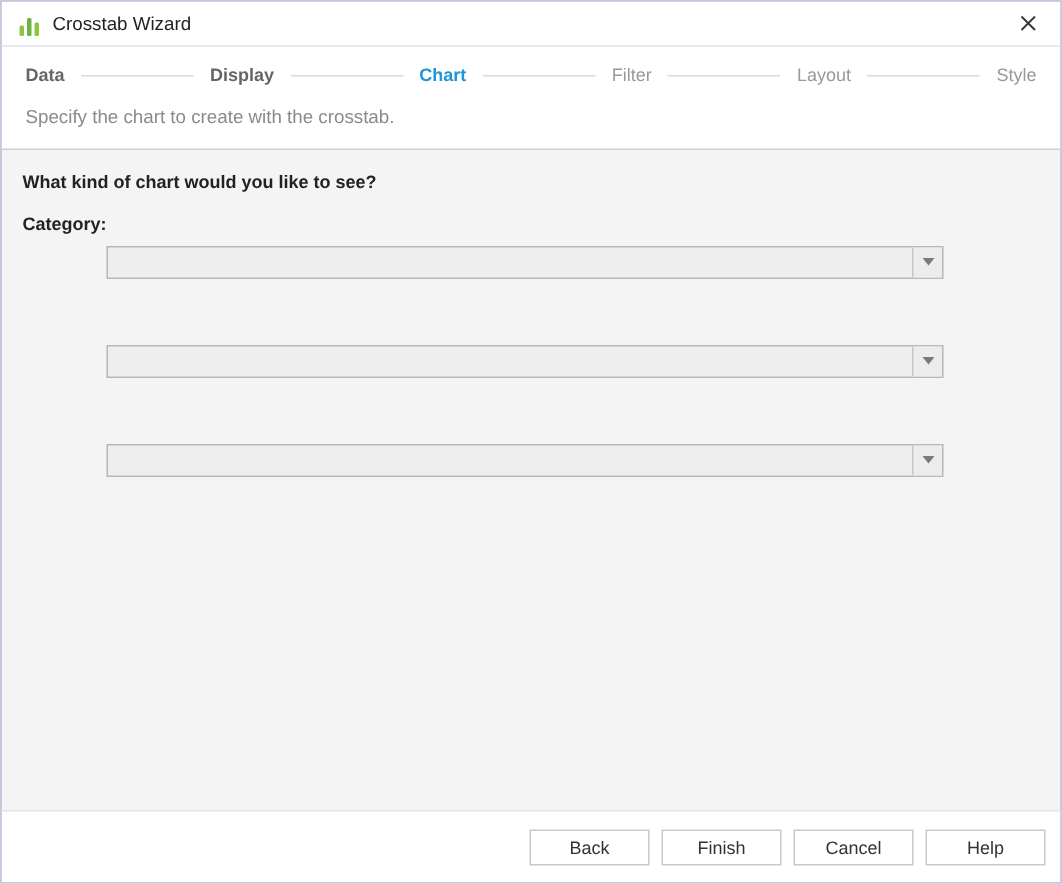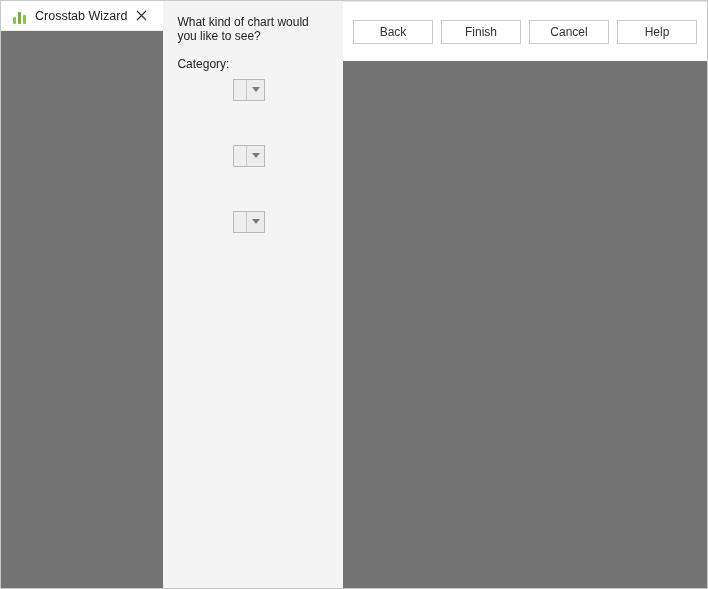--- a/index.html
+++ b/index.html
@@ -11,22 +11,22 @@
     background: #fff;
     width: 708px;
     height: 589px;
     overflow: hidden;
   }
   .dialog {
     width: 708px;
     height: 589px;
     border: 1px solid #c9c9c9;
     display: flex;
-    flex-direction: row;
-    background: #737373;
+    flex-direction: column;
+    background: #8b5cf6;
   }
   
   .titlebar {
     display: flex;
     align-items: center;
     height: 30px;
     padding: 0 8px 0 10px;
     background: #fff;
     border-bottom: 1px solid #e8e8e8;
   }
@@ -85,20 +85,21 @@
     color: #8a8a8a;
     padding-left: 2px;
   }
 
   
   .body {
     flex: 1;
     background: #f4f4f4;
     padding: 14px 14px 10px 14px;
     overflow: hidden;
+    font-weight: bold;
   }
   .question {
     color: #222;
     margin-bottom: 14px;
   }
   .radios {
     display: flex;
     align-items: center;
     gap: 0;
     margin-left: 8px;
@@ -160,21 +161,21 @@
     border-left: 1px solid #c6c6c6;
     display: flex;
     align-items: center;
     justify-content: center;
     background: #ececec;
   }
   .combo .btn svg { width: 8px; height: 6px; fill: #7a7a7a; }
 
   
   .footer {
-    height: 60px;
+    height: 48px;
     border-top: 1px solid #e3e3e3;
     background: #fff;
     display: flex;
     align-items: center;
     justify-content: flex-end;
     padding: 0 10px;
     gap: 8px;
   }
   .btnf {
     min-width: 80px;
@@ -206,20 +207,36 @@
     </div>
     <div class="title">Crosstab Wizard</div>
     <div class="spacer"></div>
     <div class="close">
       <svg viewBox="0 0 11 11">
         <path d="M1 1 L10 10 M10 1 L1 10" stroke="#333" stroke-width="1.2" fill="none"></path>
       </svg>
     </div>
   </div>
 
+  <div class="header">
+    <div class="steps">
+      <div class="step done">Data</div>
+      <div class="step-sep"></div>
+      <div class="step done">Display</div>
+      <div class="step-sep"></div>
+      <div class="step active">Chart</div>
+      <div class="step-sep"></div>
+      <div class="step">Filter</div>
+      <div class="step-sep"></div>
+      <div class="step">Layout</div>
+      <div class="step-sep"></div>
+      <div class="step">Style</div>
+    </div>
+    <div class="subtitle">Specify the chart to create with the crosstab.</div>
+  </div>
 
   <div class="body">
     <div class="question">What kind of chart would you like to see?</div>
 
 
     <div class="field-row">
       <div class="field-label">Category:</div>
       <div class="combo-wrap">
         <div class="combo">
           <div class="value"></div>

